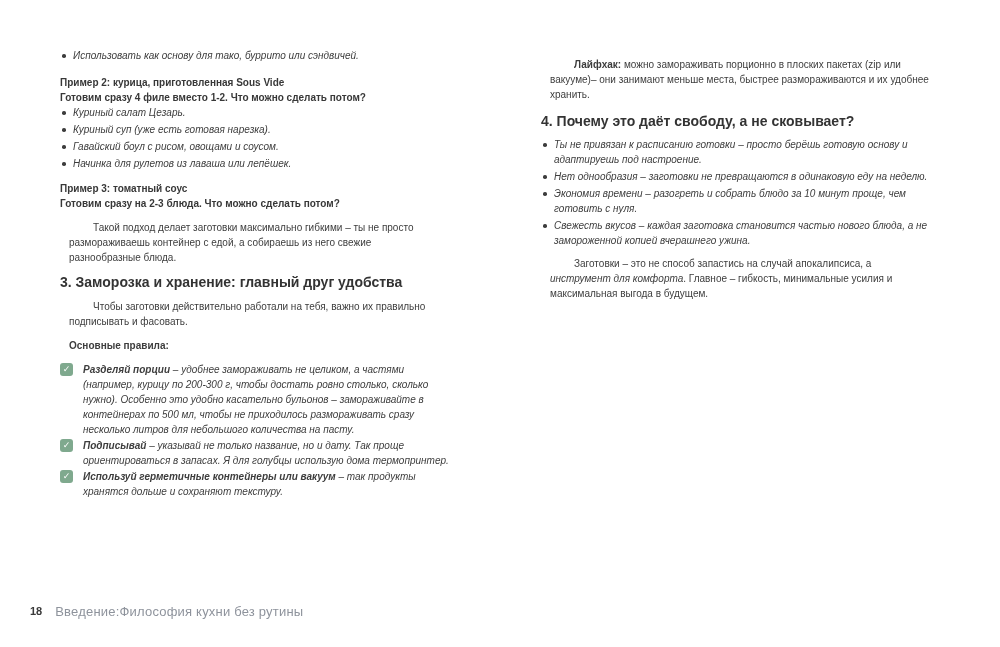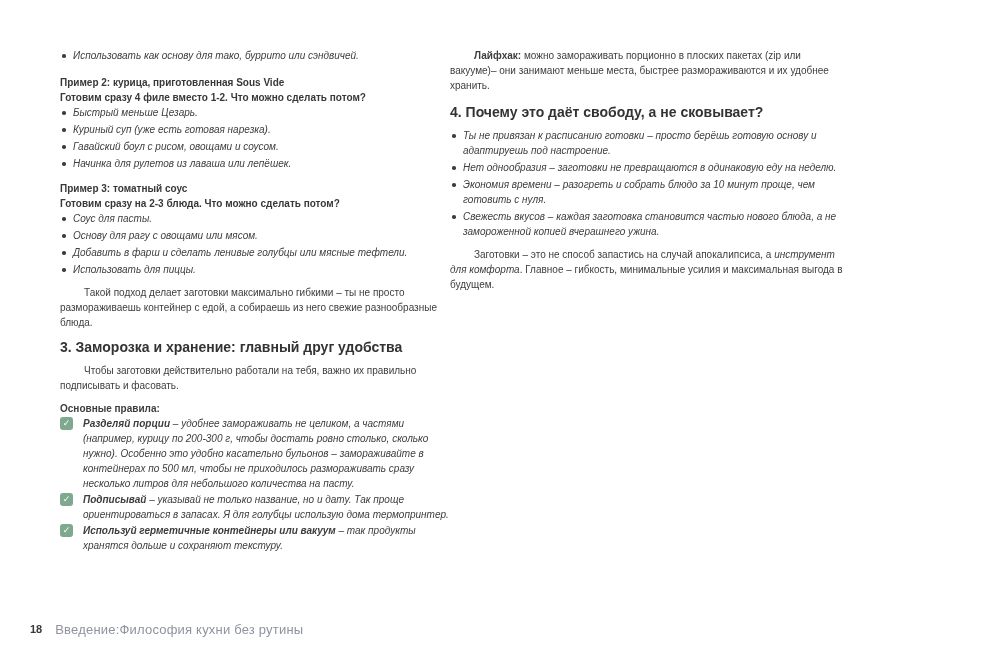--- a/index.html
+++ b/index.html
@@ -2,24 +2,24 @@
 <html lang="ru"><head>
 <meta charset="utf-8">
 <style>
   html,body{margin:0;padding:0;}
   body{
     width:1000px;height:647px;background:#ffffff;position:relative;overflow:hidden;
     font-family:"Liberation Sans","DejaVu Sans",sans-serif;
     color:#3d3d3d;font-size:10px;line-height:15px;
     -webkit-font-smoothing:antialiased;
   }
-  .page{position:absolute;left:60px;top:48px;display:flex;justify-content:center;}
+  .page{position:absolute;left:60px;top:48px;display:flex;gap:91px;justify-content:center;}
   .col-left{width:390px;}
   .col-right{width:398px;}
-  p{margin:0;hyphens:auto;}
+  p{margin:9px;hyphens:auto;}
   .indent{text-indent:24px;}
   ul{list-style:none;margin:0;padding:0;}
   li{position:relative;padding-left:13px;margin-bottom:2px;hyphens:auto;}
   li::before{content:"";position:absolute;left:2px;top:6px;width:3.5px;height:3.5px;border-radius:50%;background:#3d3d3d;}
   .it{font-style:italic;}
   .b{font-weight:700;}
   .bold-line{font-weight:700;margin:0;color:#383838;}
   .section-h{font-size:14px;line-height:15px;font-weight:700;color:#333333;margin:0;}
   .mb12{margin-bottom:12px;}
   .mb10{margin-bottom:10px;}
@@ -27,55 +27,49 @@
   .mt10{margin-top:10px;}
   .rules{margin-top:0;}
   .rule{display:flex;gap:10px;margin-bottom:1px;}
   .check{
     width:13px;height:13px;border-radius:3px;flex:none;margin-top:1px;
     background:#7fa98e;color:#ffffff;display:flex;align-items:center;justify-content:center;
     font-size:9px;font-weight:700;line-height:13px;font-style:normal;
   }
   .rule-text{flex:1;font-style:italic;hyphens:auto;}
   .rule-text .term{font-weight:700;}
-  .footer{position:absolute;left:30px;top:622px;display:flex;align-items:center;gap:13px;}
+  .footer{position:absolute;left:30px;top:604px;display:flex;align-items:center;gap:13px;}
   .footer-num{font-size:11px;font-weight:700;color:#3a3a3a;}
   .footer-chapter{font-size:13px;color:#8e939c;letter-spacing:0.2px;}
 </style>
 </head>
 <body>
 
 <div class="page">
 
   <div class="col-left">
 
     <ul class="it mb12">
       <li>Использовать как основу для тако, буррито или сэндвичей.</li>
     </ul>
 
     <div class="mb10">
       <p class="bold-line">Пример 2: курица, приготовленная Sous Vide</p>
       <p class="bold-line">Готовим сразу 4 филе вместо 1-2. Что можно сделать потом?</p>
       <ul class="it">
-        <li>Быстрый меньше Цезарь.</li>
+        <li>Куриный салат Цезарь.</li>
         <li>Куриный суп (уже есть готовая нарезка).</li>
         <li>Гавайский боул с рисом, овощами и соусом.</li>
         <li>Начинка для рулетов из лаваша или лепёшек.</li>
       </ul>
     </div>
 
     <div class="mb8">
       <p class="bold-line">Пример 3: томатный соус</p>
       <p class="bold-line">Готовим сразу на 2-3 блюда. Что можно сделать потом?</p>
-      <ul class="it">
-        <li>Соус для пасты.</li>
-        <li>Основу для рагу с овощами или мясом.</li>
-        <li>Добавить в фарш и сделать ленивые голубцы или мясные тефтели.</li>
-        <li>Использовать для пиццы.</li>
-      </ul>
     </div>
 
     <p class="indent mb10">Такой подход делает заготовки максимально гибкими – ты не просто размораживаешь контейнер с едой, а собираешь из него свежие разнообразные блюда.</p>
 
     <h3 class="section-h mt10 mb8">3. Заморозка и хранение: главный друг удобства</h3>
 
     <p class="indent mb8">Чтобы заготовки действительно работали на тебя, важно их правильно подписывать и фасовать.</p>
 
     <p class="b">Основные правила:</p>
 

